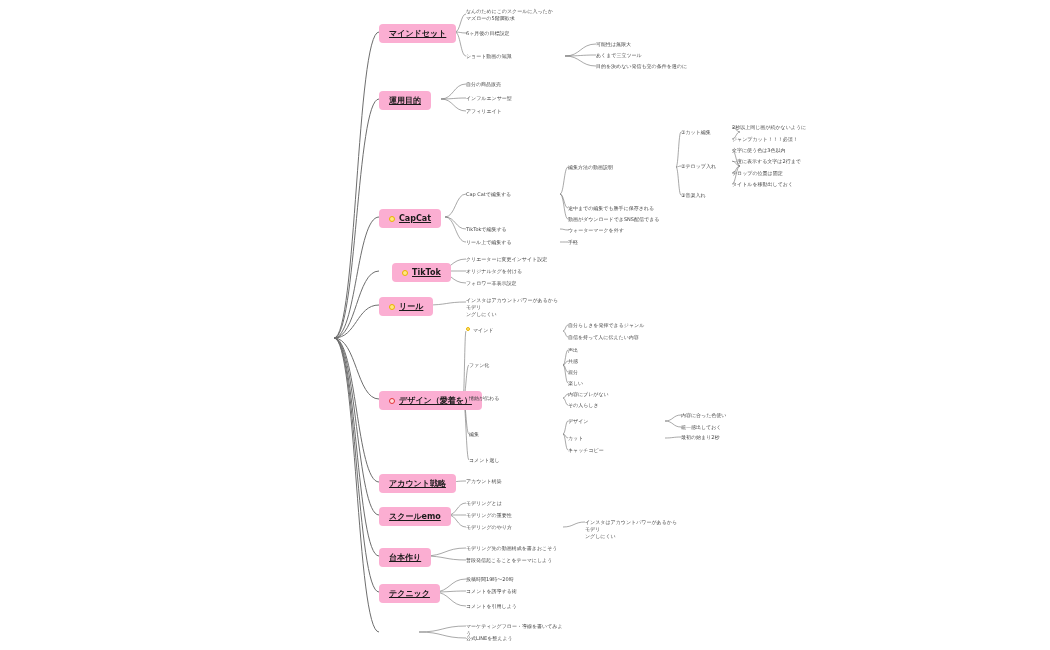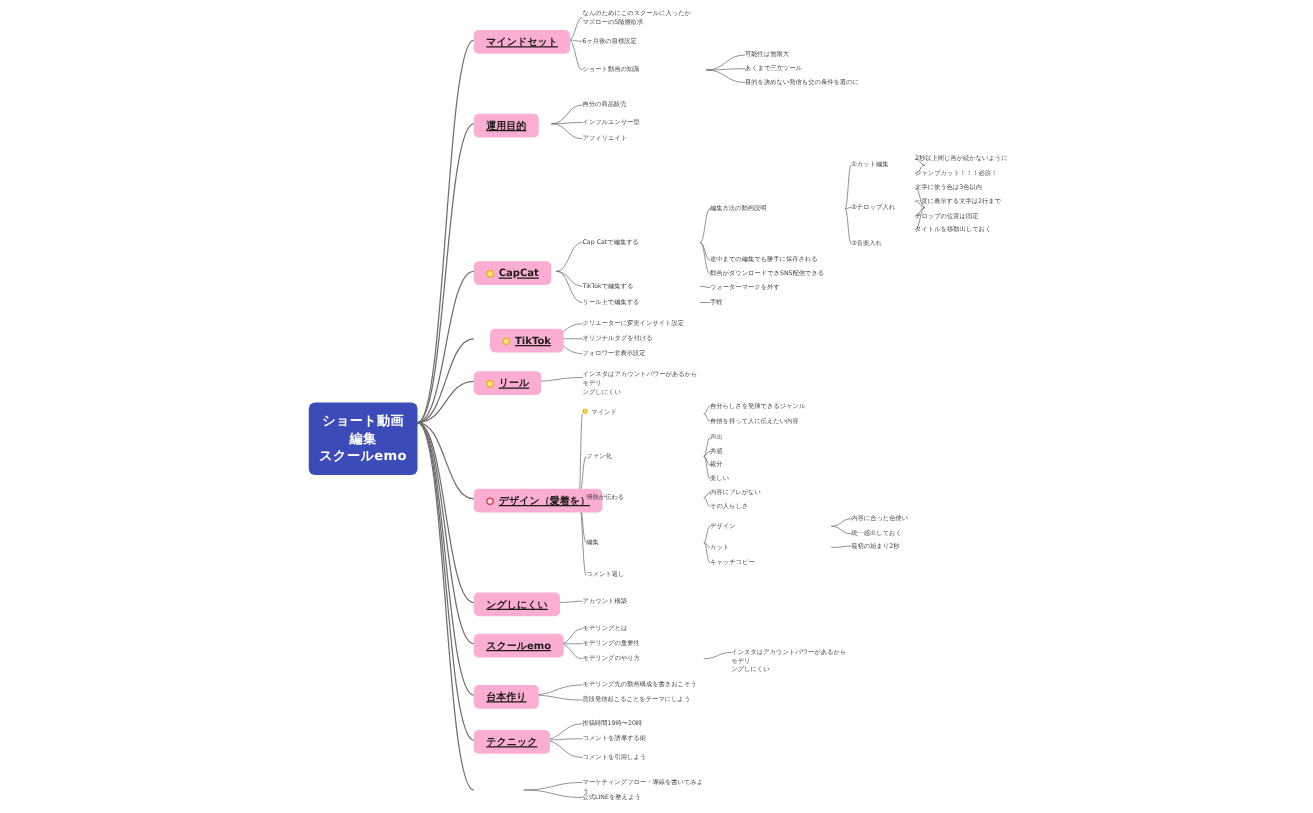--- a/index.html
+++ b/index.html
@@ -111,22 +111,20 @@
       <path d="M563,434 C565.5,434 565.5,450 568,450" stroke="#6E6E6E" fill="none" stroke-width="0.6"></path>
       <path d="M665,421 C673,421 673,415 681,415" stroke="#6E6E6E" fill="none" stroke-width="0.6"></path>
       <path d="M665,421 C673,421 673,427 681,427" stroke="#6E6E6E" fill="none" stroke-width="0.6"></path>
       <path d="M665,438 C673,438 673,437 681,437" stroke="#6E6E6E" fill="none" stroke-width="0.6"></path>
       <path d="M563,527 C574,527 574,522 585,522" stroke="#6E6E6E" fill="none" stroke-width="0.6"></path>
       <path d="M565,56 C580.5,56 580.5,44 596,44" stroke="#6E6E6E" fill="none" stroke-width="0.6"></path>
       <path d="M565,56 C580.5,56 580.5,55 596,55" stroke="#6E6E6E" fill="none" stroke-width="0.6"></path>
       <path d="M565,56 C580.5,56 580.5,66 596,66" stroke="#6E6E6E" fill="none" stroke-width="0.6"></path>
     </svg>
 
-  <div class="node root" style="left:247px;top:322px;width:87px;">ショート動画編集
-スクールemo</div>
 
   <div class="node branch" style="left:379px;top:24px;">
     <span class="lbl">マインドセット</span>
   </div>
   <div class="node leaf" style="left:466px;top:8px;width:92px;">
     <span class="txt">なんのためにこのスクールに入ったか
 マズローの5階層欲求</span></div>
   <div class="node leaf" style="left:466px;top:30px;width:92px;">
     <span class="txt">6ヶ月後の目標設定</span></div>
   <div class="node leaf" style="left:466px;top:53px;width:92px;">
@@ -253,21 +251,21 @@
     <span class="txt">キャッチコピー</span></div>
 
   <div class="node leaf" style="left:681px;top:412px;width:80px;">
     <span class="txt">内容に合った色使い</span></div>
   <div class="node leaf" style="left:681px;top:424px;width:80px;">
     <span class="txt">統一感出しておく</span></div>
   <div class="node leaf" style="left:681px;top:434px;width:80px;">
     <span class="txt">最初の始まり2秒</span></div>
 
   <div class="node branch" style="left:379px;top:474px;">
-    <span class="lbl">ングしにくい</span>
+    <span class="lbl">アカウント戦略</span>
   </div>
   <div class="node leaf" style="left:466px;top:478px;width:95px;">
     <span class="txt">アカウント構築</span></div>
 
   <div class="node branch" style="left:379px;top:507px;">
     <span class="lbl">スクールemo</span>
   </div>
   <div class="node leaf" style="left:466px;top:500px;width:95px;">
     <span class="txt">モデリングとは</span></div>
   <div class="node leaf" style="left:466px;top:512px;width:95px;">

